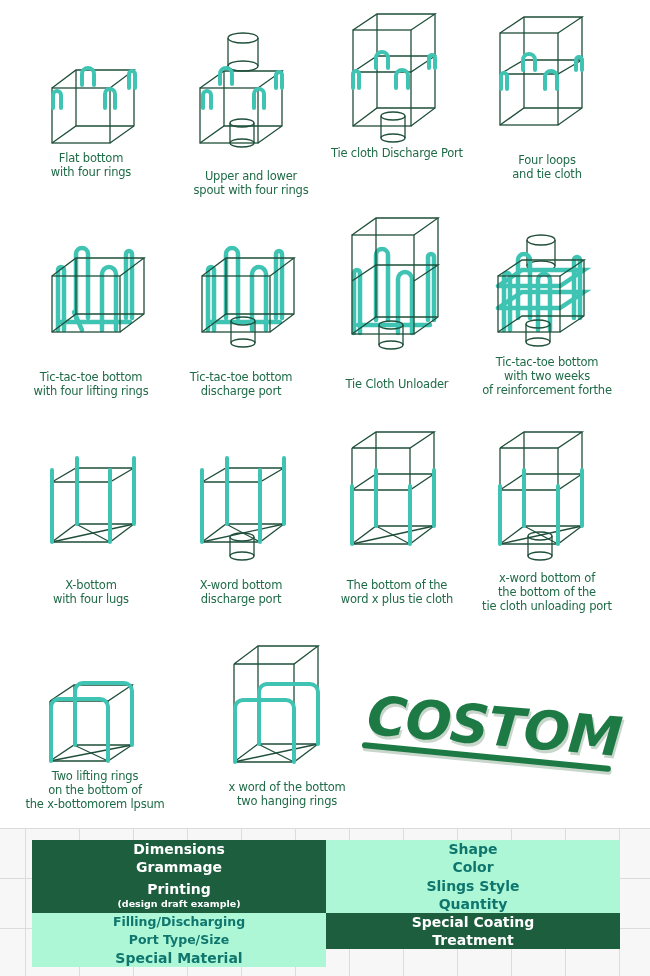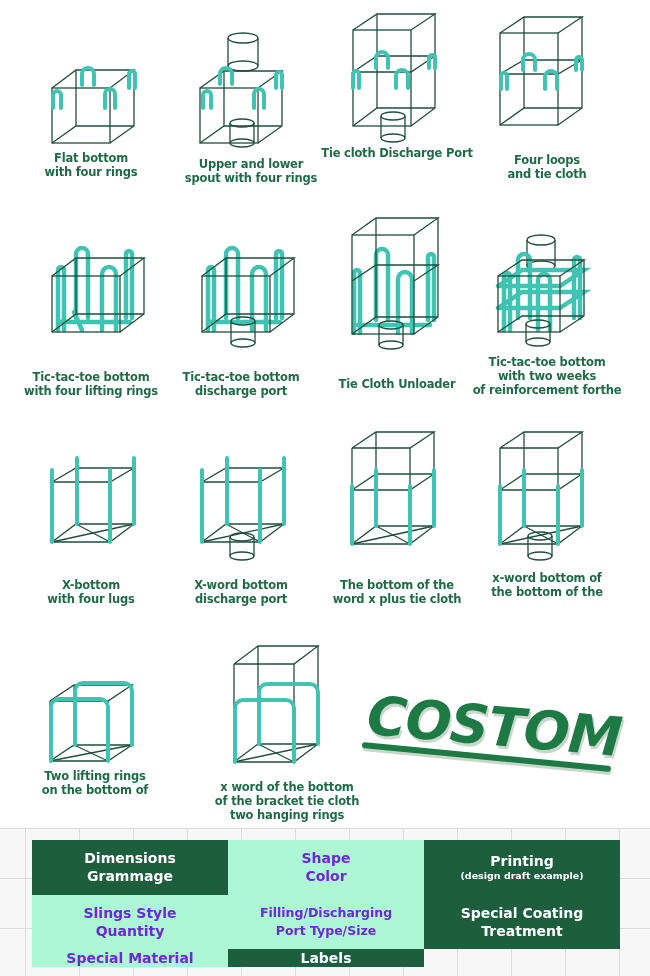--- a/index.html
+++ b/index.html
@@ -1,39 +1,39 @@
 <!DOCTYPE html>
 <html><head>
 <meta charset="utf-8">
 <style>
   * { box-sizing: border-box; margin: 0; padding: 0; }
   html, body { width: 650px; height: 976px; background: #ffffff; overflow: hidden; }
   body { font-family: "DejaVu Sans", sans-serif; position: relative; }
   .cell { position: absolute; width: 162px; }
   .fig { position: absolute; left: 0; width: 162px; }
   .fig svg { display: block; margin: 0 auto; }
-  .cap { position: absolute; left: 0; width: 162px; text-align: center; font-weight: bold;
+  .cap { position: absolute; left: 0; width: 162px; text-align: center; font-weight: normal;
          color: #1f6b47; font-size: 11.5px; line-height: 14px; letter-spacing: -0.2px; }
   .wide-cap { width: 190px; left: -14px; }
   .costom { position: absolute; left: 362px; top: 680px; width: 260px; height: 100px; }
   .costom-text { position: absolute; left: 8px; top: 4px; font-family: "DejaVu Sans", sans-serif;
     font-weight: bold; font-style: italic; font-size: 54px; color: #1e7a44; letter-spacing: -1px;
     transform: rotate(5deg); transform-origin: left top; text-shadow: 2px 3px 0 #c8d6cc; }
   .costom-line { position: absolute; left: 0; top: 62px; width: 250px; height: 6px; background: #1e7a44;
     border-radius: 3px; transform: rotate(5.5deg); transform-origin: left center; box-shadow: 1px 3px 0 #c8d6cc; }
   .grid-bg { position: absolute; left: 0; top: 828px; width: 650px; height: 148px;
     background-color: #f6f7f6;
     background-image: linear-gradient(#dcdcdc 1px, transparent 1px), linear-gradient(90deg, #dcdcdc 1px, transparent 1px);
     background-size: 54px 50px; background-position: 25px 0; }
   .opts { position: absolute; left: 32px; top: 840px; width: 588px; height: 127px; display: grid;
-    grid-template-columns: repeat(3, 1fr); grid-template-rows: 1fr 1fr; }
+    grid-template-columns: repeat(2, 1fr); grid-template-rows: 1fr 1fr; }
   .opt { display: flex; flex-direction: column; align-items: center; justify-content: center;
     text-align: center; font-weight: bold; font-size: 14px; line-height: 18px; }
   .opt.dark { background: #1d5e3f; color: #ffffff; }
-  .opt.light { background: #aef7d6; color: #6d28d9; }
+  .opt.light { background: #aef7d6; color: #0f766e; }
   .opt .sub { font-size: 9.5px; line-height: 12px; }
 </style>
 </head>
 <body>
 
 <svg width="0" height="0" style="position:absolute">
   <defs>
     
   </defs>
 </svg>
@@ -81,21 +81,21 @@
         <ellipse cx="72" cy="117" rx="12" ry="4"></ellipse>
       </g>
       <g fill="none" stroke="#3fc4b4" stroke-width="4" stroke-linecap="round">
         <path d="M33,82 V69 a4,4 0 0 1 8,0 V82"></path>
         <path d="M50,58 V48 a6,6 0 0 1 12,0 V58"></path>
         <path d="M84,82 V68 a5,5 0 0 1 10,0 V82"></path>
         <path d="M106,62 V49 a3,3 0 0 1 6,0 V62"></path>
       </g>
     </svg>
   </div>
-  <div class="cap" style="top:137px;">
+  <div class="cap" style="top:149px;">
     <div>Upper and lower</div>
     <div>spout with four rings</div>
   </div>
 </div>
 
 <div class="cell" style="left:316px; top:10px;">
   <div class="fig" style="top:0px;">
     <svg width="162" height="135" viewBox="0 0 162 135">
       <g fill="none" stroke="#1f4f3a" stroke-width="1.3">
         <rect x="37" y="20" width="58" height="96"></rect>
@@ -367,20 +367,21 @@
         <line x1="34" y1="58" x2="34" y2="116"></line>
         <line x1="58" y1="42" x2="58" y2="98"></line>
         <line x1="92" y1="58" x2="92" y2="116"></line>
         <line x1="116" y1="42" x2="116" y2="98"></line>
       </g>
     </svg>
   </div>
   <div class="cap wide-cap" style="top:143px;">
     <div>x-word bottom of</div>
     <div>the bottom of the</div>
+    <div>tie cloth unloading port</div>
   </div>
 </div>
 
 <div class="cell" style="left:14px; top:665px;">
   <div class="fig" style="top:0px;">
     <svg width="162" height="100" viewBox="0 0 162 100">
       <g fill="none" stroke="#1f4f3a" stroke-width="1.3">
         <polyline points="36,36 60,20 118,20 94,36 36,36"></polyline>
         <line x1="36" y1="36" x2="36" y2="96"></line>
         <line x1="94" y1="36" x2="94" y2="96"></line>
@@ -392,20 +393,21 @@
       </g>
       <g fill="none" stroke="#3fc4b4" stroke-width="4" stroke-linecap="round">
         <path d="M37,96 V42 a8,8 0 0 1 8,-8 H86 a8,8 0 0 1 8,8 V96"></path>
         <path d="M61,80 V26 a8,8 0 0 1 8,-8 H110 a8,8 0 0 1 8,8 V80"></path>
       </g>
     </svg>
   </div>
   <div class="cap wide-cap" style="top:104px;">
     <div>Two lifting rings</div>
     <div>on the bottom of</div>
+    <div>the x-bottomorem lpsum</div>
   </div>
 </div>
 
 <div class="cell" style="left:206px; top:638px;">
   <div class="fig" style="top:0px;">
     <svg width="162" height="130" viewBox="0 0 162 130">
       <g fill="none" stroke="#1f4f3a" stroke-width="1.3">
         <polyline points="28,26 52,8 112,8 88,26 28,26"></polyline>
         <line x1="28" y1="26" x2="28" y2="124"></line>
         <line x1="88" y1="26" x2="88" y2="124"></line>
@@ -416,21 +418,20 @@
         <line x1="52" y1="106" x2="88" y2="124"></line>
       </g>
       <g fill="none" stroke="#3fc4b4" stroke-width="4" stroke-linecap="round">
         <path d="M29,124 V70 a8,8 0 0 1 8,-8 H80 a8,8 0 0 1 8,8 V124"></path>
         <path d="M53,106 V54 a8,8 0 0 1 8,-8 H104 a8,8 0 0 1 8,8 V106"></path>
       </g>
     </svg>
   </div>
   <div class="cap wide-cap" style="top:142px;">
     <div>x word of the bottom</div>
-    <div>of the bracket tie cloth</div>
     <div>two hanging rings</div>
   </div>
 </div>
 
 <div class="costom">
   <div class="costom-text">COSTOM</div>
   <div class="costom-line"></div>
 </div>
 
 <div class="grid-bg"></div>
@@ -455,16 +456,13 @@
     <div>Filling/Discharging</div>
     <div>Port Type/Size</div>
   </div>
   <div class="opt dark">
     <div>Special Coating</div>
     <div>Treatment</div>
   </div>
   <div class="opt light">
     <div>Special Material</div>
   </div>
-  <div class="opt dark">
-    <div>Labels</div>
-  </div>
 </div>
 
 </body></html>

